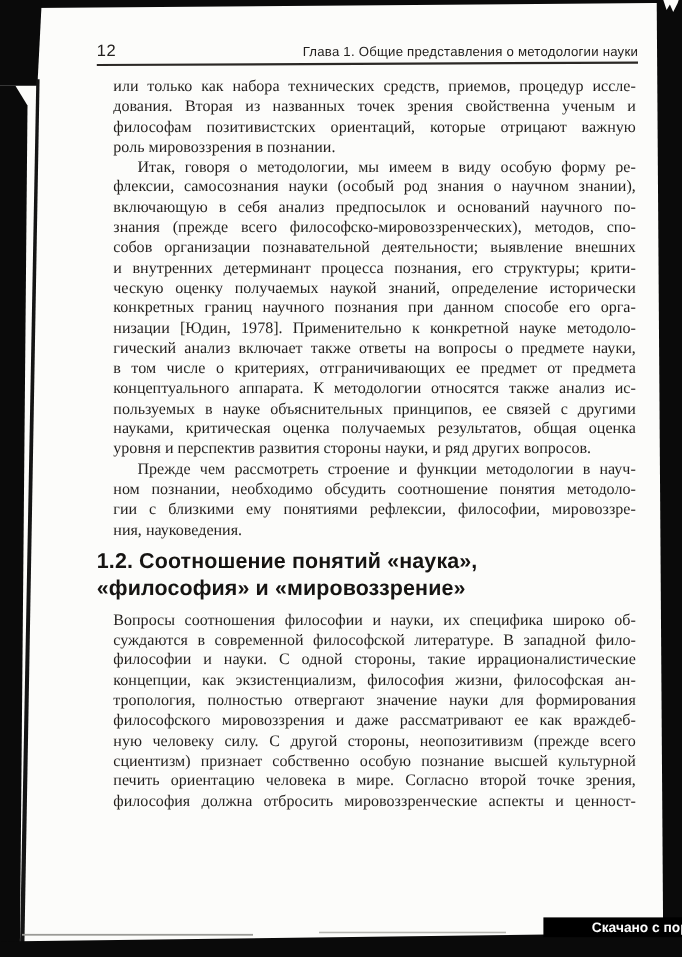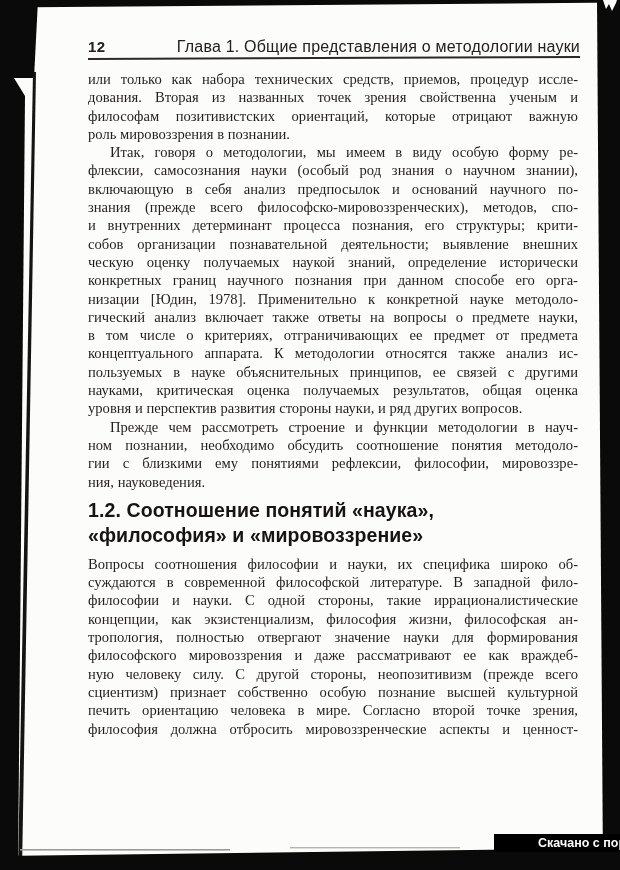--- a/index.html
+++ b/index.html
@@ -15,39 +15,39 @@
     overflow: hidden;
   }
 
   
   .header {
     position: absolute; left: 88px; top: 38px; width: 492px;
     display: flex; justify-content: space-between; align-items: baseline;
     font-family: "Liberation Sans", "DejaVu Sans", sans-serif;
     color: #23201e;
   }
-  .page-number { font-size: 15px; font-weight: 700; letter-spacing: .5px; }
-  .chapter-title { font-size: 16px; font-weight: 400; letter-spacing: .2px; }
+  .page-number { font-size: 15px; font-weight: 400; letter-spacing: .5px; }
+  .chapter-title { font-size: 12px; font-weight: 400; letter-spacing: .2px; }
   .header-rule {
     position: absolute; left: 88px; top: 57px; width: 492px; height: 2px;
     background: #2b2825; transform: rotate(-0.25deg);
   }
 
   
   .body {
     position: absolute; left: 88px; top: 70px; width: 490px;
     color: #221f1d;
     font-size: 14.6px;
   }
   .para .line {
     height: 18.3px; line-height: 18.3px;
     text-align: justify; text-align-last: justify;
     white-space: nowrap; overflow: visible;
   }
-  .para .line { white-space: normal; }
+  .para .line { white-space: normal; margin-left: 15px; }
   .para .line.last { text-align-last: left; }
   .para.cont .line.last { text-align-last: justify; }
   .para.indent .line:first-child { text-indent: 22px; }
   .para b, .para .bold { font-weight: 400; }
 
   
   .section-heading {
     margin-top: 7px; margin-bottom: 7px;
     font-family: "Liberation Sans", "DejaVu Sans", sans-serif;
     font-weight: 700; font-size: 19.5px; color: #161412;
@@ -90,22 +90,22 @@
         <div class="line">или только как набора технических средств, приемов, процедур иссле-</div>
         <div class="line">дования. Вторая из названных точек зрения свойственна ученым и</div>
         <div class="line">философам позитивистских ориентаций, которые отрицают важную</div>
         <div class="line last">роль мировоззрения в познании.</div>
       </div>
     <div class="para indent">
         <div class="line"><span class="">Итак, говоря о </span><span class="bold">методологии</span><span class="">, мы имеем в виду особую форму ре-</span></div>
         <div class="line">флексии, самосознания науки (особый род знания о научном знании),</div>
         <div class="line">включающую в себя анализ предпосылок и оснований научного по-</div>
         <div class="line">знания (прежде всего философско-мировоззренческих), методов, спо-</div>
+        <div class="line">собов организации познавательной деятельности; выявление внешних</div>
         <div class="line">и внутренних детерминант процесса познания, его структуры; крити-</div>
-        <div class="line">собов организации познавательной деятельности; выявление внешних</div>
         <div class="line">ческую оценку получаемых наукой знаний, определение исторически</div>
         <div class="line">конкретных границ научного познания при данном способе его орга-</div>
         <div class="line">низации [Юдин, 1978]. Применительно к конкретной науке методоло-</div>
         <div class="line">гический анализ включает также ответы на вопросы о предмете науки,</div>
         <div class="line">в том числе о критериях, отграничивающих ее предмет от предмета</div>
         <div class="line">концептуального аппарата. К методологии относятся также анализ ис-</div>
         <div class="line">пользуемых в науке объяснительных принципов, ее связей с другими</div>
         <div class="line">науками, критическая оценка получаемых результатов, общая оценка</div>
         <div class="line last">уровня и перспектив развития стороны науки, и ряд других вопросов.</div>
       </div>

